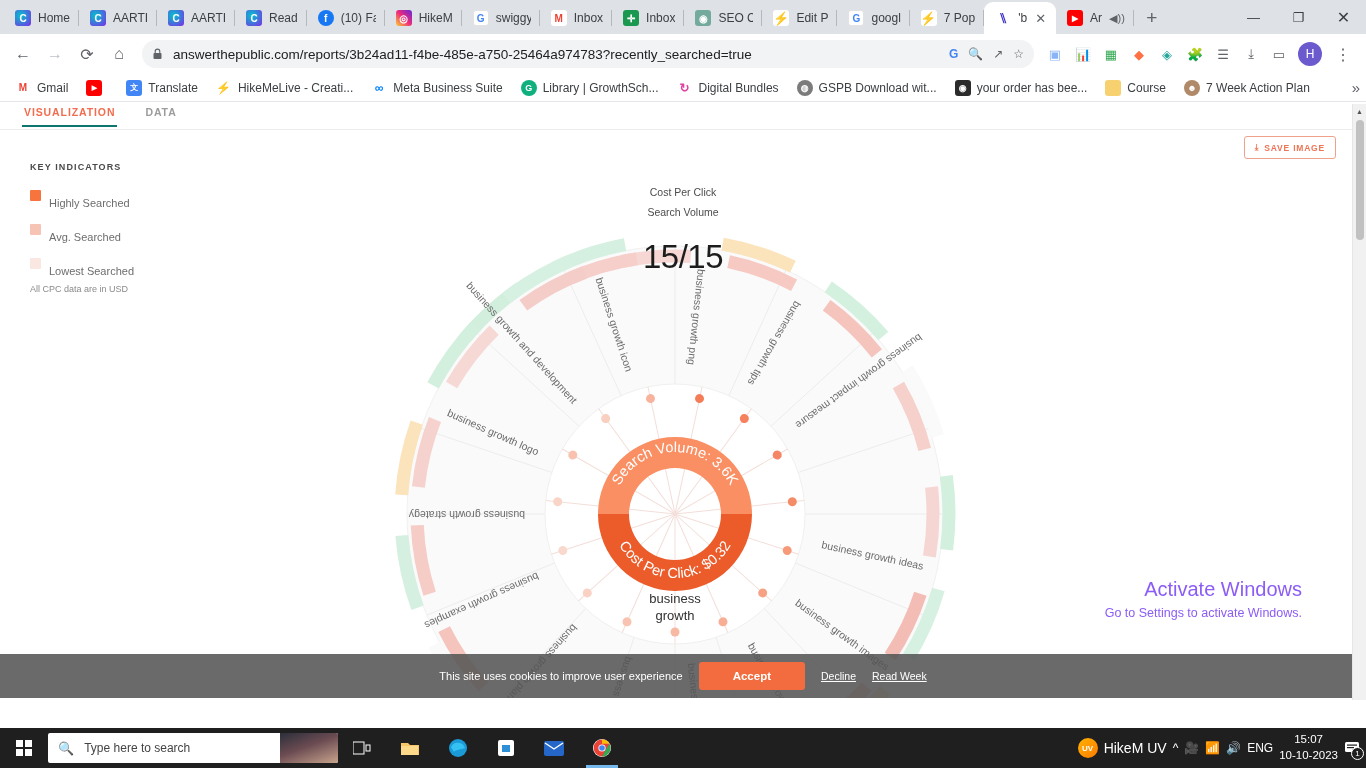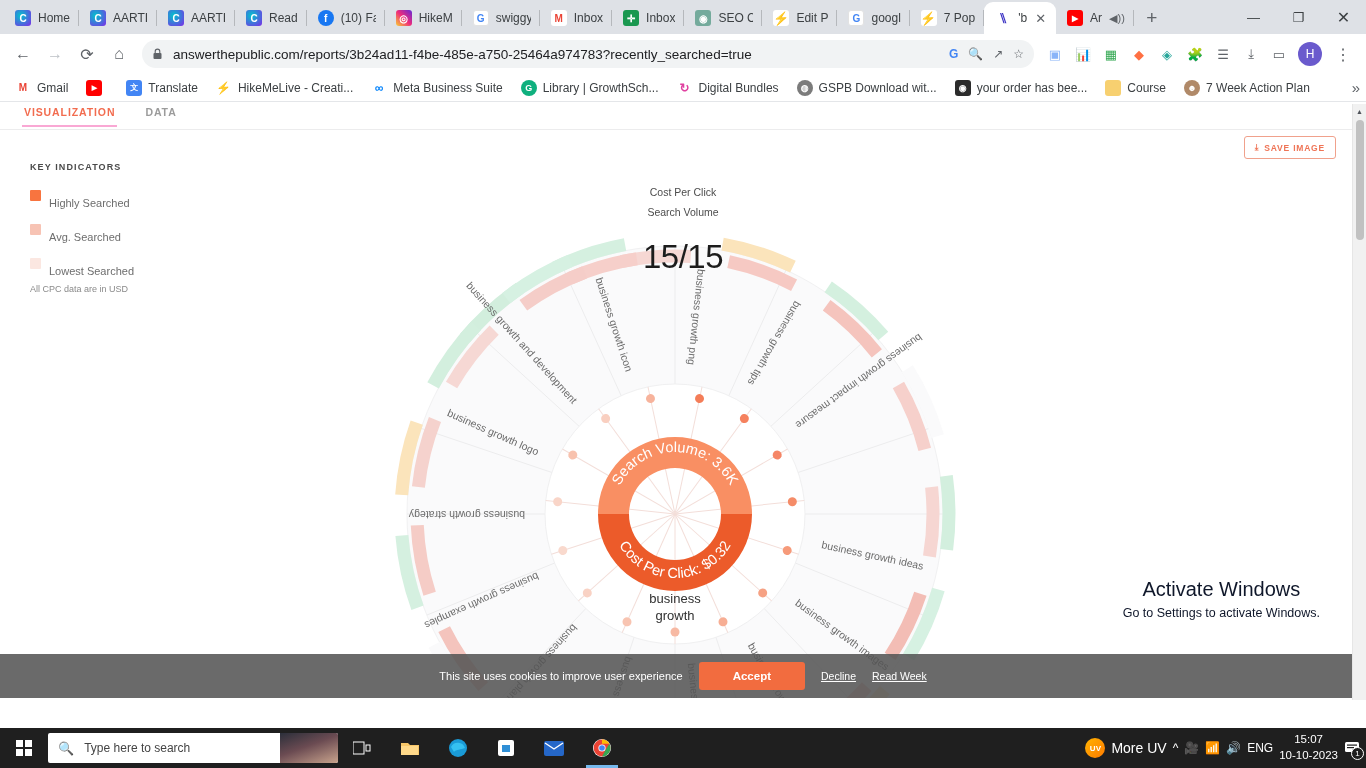--- a/index.html
+++ b/index.html
@@ -190,21 +190,21 @@
     gap: 26px;
     border-bottom: 1px solid #ececed;
   }
   .ptab {
     font-size: 10.5px;
     letter-spacing: 0.9px;
     color: #9b9b9b;
     padding: 4px 2px 7px 2px;
     font-weight: 600;
   }
-  .ptab.active { color: #f26c4f; border-bottom: 2px solid #f9a8d4; }
+  .ptab.active { color: #f26c4f; border-bottom: 2px solid #0f766e; }
 
   .legend {
     position: absolute;
     left: 30px;
     top: 60px;
     width: 170px;
   }
   .legend-title {
     font-size: 9px;
     letter-spacing: 1.1px;
@@ -285,24 +285,24 @@
     font-family: inherit;
   }
   .cookielink {
     font-size: 10.5px;
     color: #fff;
     text-decoration: underline;
   }
 
   .activate {
     position: absolute;
-    right: 46px;
+    right: 64px;
     bottom: 78px;
-    color: #0f172a;
-    text-align: center;
+    color: #8b5cf6;
+    text-align: right;
   }
   .activate .a1 { font-size: 20px; }
   .activate .a2 { font-size: 12.5px; margin-top: 5px; }
 
   
   .scrollbar {
     position: absolute;
     right: 0; top: 104px;
     width: 14px;
     height: 596px;
@@ -818,21 +818,21 @@
         <circle cx="10" cy="10" r="8.4" fill="#ea4335"></circle>
         <path d="M10 1.6a8.4 8.4 0 0 1 7.3 4.2H10z" fill="#fbbc05"></path>
         <path d="M17.3 5.8A8.4 8.4 0 0 1 10 18.4l3.6-6.3z" fill="#34a853"></path>
         <circle cx="10" cy="10" r="3.6" fill="#fff"></circle>
         <circle cx="10" cy="10" r="2.8" fill="#4285f4"></circle>
       </svg>
     </div>
 
   <div class="tray">
     <span class="uv-badge">UV</span>
-    <span class="tray-item" style="font-size:14px">More UV</span>
+    <span class="tray-item" style="font-size:14px">HikeM UV</span>
     <span class="tray-item">^</span>
     <span class="tray-item">🎥</span>
     <span class="tray-item">📶</span>
     <span class="tray-item">🔊</span>
     <span class="tray-item">ENG</span>
     <span class="clock">
       <span>15:07</span><br>
       <span>10-10-2023</span>
     </span>
     <span class="tray-item" style="position:relative">

